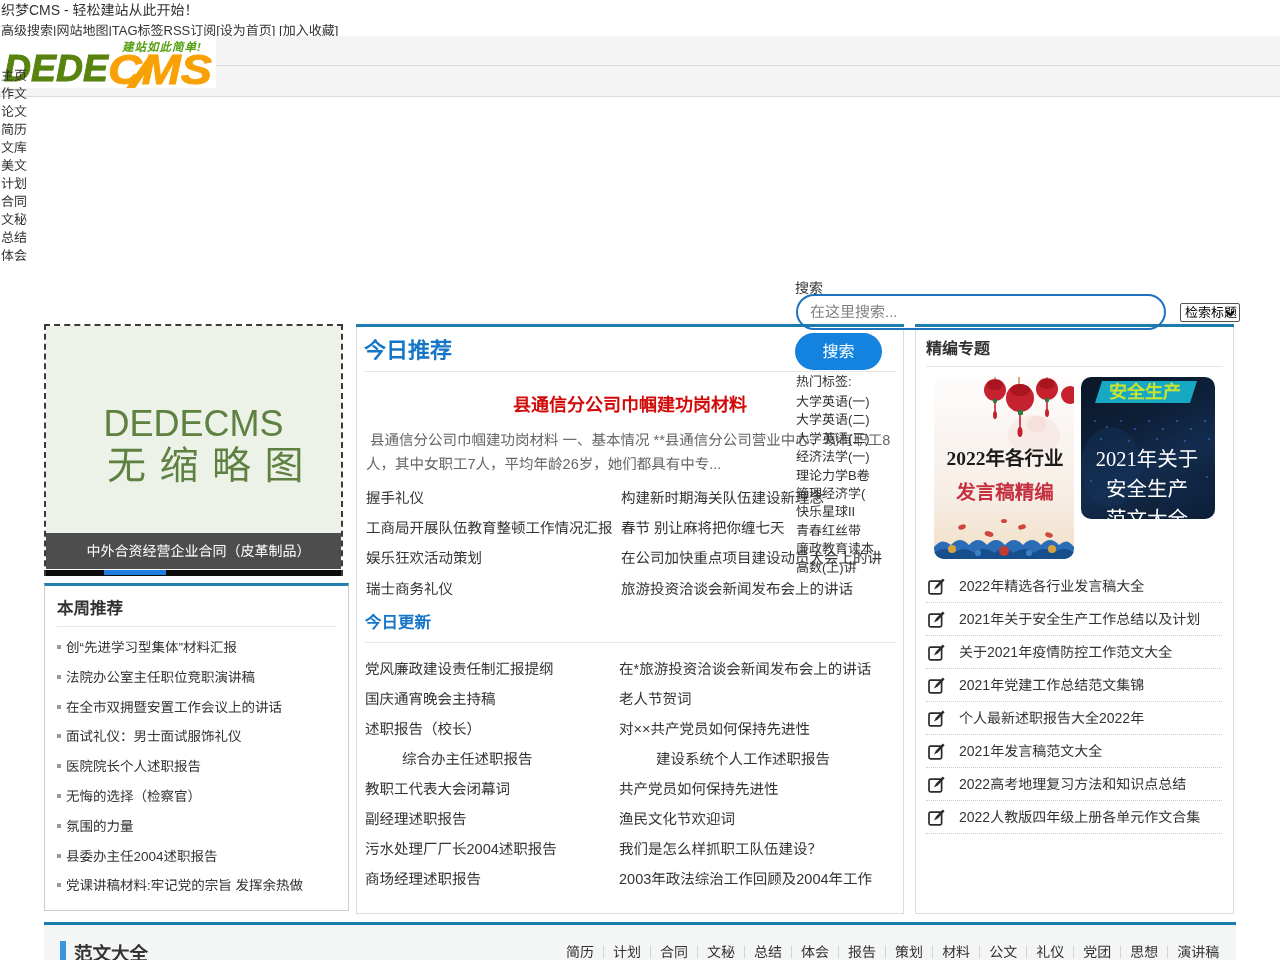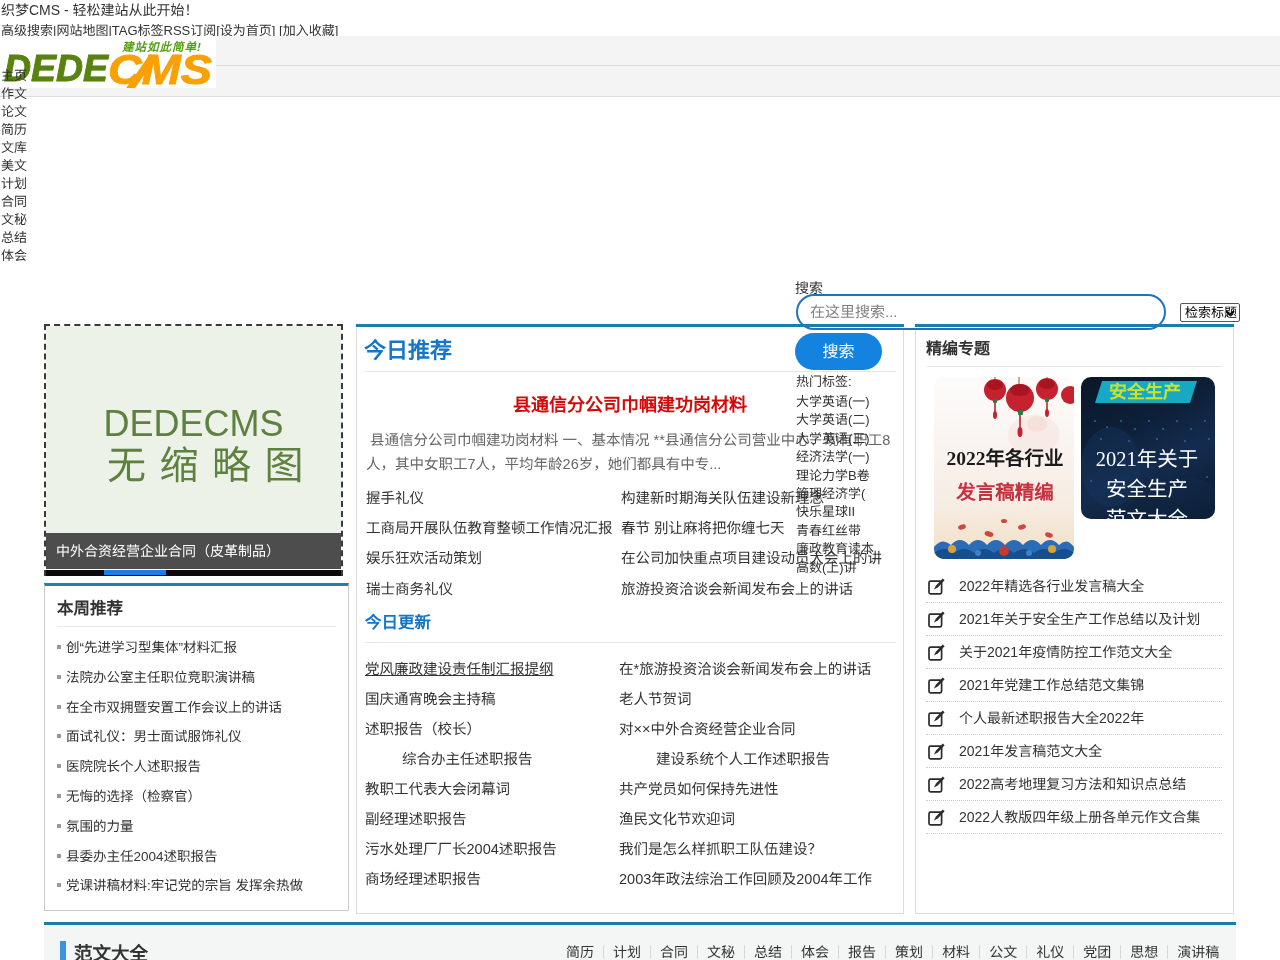--- a/index.html
+++ b/index.html
@@ -28,21 +28,21 @@
 
 <div class="abs" style="left:1px;top:67px;font-size:13px;line-height:18px;color:#333;">
 主页<br>作文<br>论文<br>简历<br>文库<br>美文<br>计划<br>合同<br>文秘<br>总结<br>体会
 </div>
 
 <div class="abs" style="left:44px;top:324px;width:299px;height:252px;border:2px dashed #3a3a3a;background:#fff;">
   <div class="abs" style="left:0;top:0;width:295px;height:207px;background:#ecf2e7;">
     <div class="abs" style="left:0;top:77px;width:295px;text-align:center;font-size:36px;color:#5e8040;">DEDECMS</div>
     <div class="abs" style="left:61px;top:108px;white-space:nowrap;font-size:39px;letter-spacing:13.5px;color:#5e8040;">无缩略图</div>
   </div>
-  <div class="abs" style="left:0;top:207px;width:295px;height:36px;background:#4d4d4d;color:#fff;font-size:14px;line-height:36px;padding-left:10px;">中外合资经营企业合同（皮革制品）</div>
+  <div class="abs" style="left:0;top:207px;width:295px;height:36px;background:#4d4d4d;color:#fff;font-size:14px;line-height:36px;padding-left:10px;text-align:center;">中外合资经营企业合同（皮革制品）</div>
   <div class="abs" style="left:0;top:244px;width:295px;height:5.5px;background:#0a0a0a;">
     <div class="abs" style="left:58px;top:0;width:62px;height:5px;background:#1d7de0;"></div>
   </div>
 </div>
 
 <div class="abs" style="left:44px;top:583px;width:305px;height:328px;background:#fff;border:1px solid #ccc;border-top:3px solid #2180ae;">
   <div class="abs" style="left:12px;top:9px;font-size:16.5px;font-weight:bold;color:#333;">本周推荐</div>
   <div class="abs" style="left:12px;top:40px;width:279px;border-top:1px solid #e6e6e6;"></div>
   <div class="abs" style="left:12px;top:47px;width:292px;font-size:13.5px;line-height:29.8px;color:#333;" id="weekly">
     <div><span class="blt"></span>创“先进学习型集体”材料汇报</div>
@@ -67,23 +67,23 @@
 <div class="abs" style="left:366px;top:428px;width:532px;font-size:14.5px;line-height:24px;color:#666;">&nbsp;县通信分公司巾帼建功岗材料 一、基本情况 **县通信分公司营业中心、现有职工8人，其中女职工7人，平均年龄26岁，她们都具有中专...</div>
 <div class="abs" style="left:366px;top:483px;width:530px;font-size:14.5px;line-height:30.2px;color:#333;">
   <div><span style="display:inline-block;width:255px;">握手礼仪</span><span>构建新时期海关队伍建设新理念</span></div>
   <div><span style="display:inline-block;width:255px;">工商局开展队伍教育整顿工作情况汇报</span><span>春节 别让麻将把你缠七天</span></div>
   <div><span style="display:inline-block;width:255px;">娱乐狂欢活动策划</span><span>在公司加快重点项目建设动员大会上的讲</span></div>
   <div><span style="display:inline-block;width:255px;">瑞士商务礼仪</span><span>旅游投资洽谈会新闻发布会上的讲话</span></div>
 </div>
 <div class="abs" style="left:365px;top:609px;font-size:16.5px;font-weight:bold;color:#1576c8;">今日更新</div>
 <div class="abs" style="left:365px;top:642px;width:531px;border-top:1px solid #e6e6e6;"></div>
 <div class="abs" style="left:365px;top:654px;width:535px;font-size:14.5px;line-height:30px;color:#333;">
-  <div><span style="display:inline-block;width:254px;text-decoration:underline;">党风廉政建设责任制汇报提纲</span><span>在*旅游投资洽谈会新闻发布会上的讲话</span></div>
+  <div><span style="display:inline-block;width:254px;">党风廉政建设责任制汇报提纲</span><span>在*旅游投资洽谈会新闻发布会上的讲话</span></div>
   <div><span style="display:inline-block;width:254px;">国庆通宵晚会主持稿</span><span>老人节贺词</span></div>
-  <div><span style="display:inline-block;width:254px;">述职报告（校长）</span><span>对××中外合资经营企业合同</span></div>
+  <div><span style="display:inline-block;width:254px;">述职报告（校长）</span><span>对××共产党员如何保持先进性</span></div>
   <div><span style="display:inline-block;width:254px;margin-left:37px;">综合办主任述职报告</span><span>建设系统个人工作述职报告</span></div>
   <div><span style="display:inline-block;width:254px;">教职工代表大会闭幕词</span><span>共产党员如何保持先进性</span></div>
   <div><span style="display:inline-block;width:254px;">副经理述职报告</span><span>渔民文化节欢迎词</span></div>
   <div><span style="display:inline-block;width:254px;">污水处理厂厂长2004述职报告</span><span>我们是怎么样抓职工队伍建设？</span></div>
   <div><span style="display:inline-block;width:254px;">商场经理述职报告</span><span>2003年政法综治工作回顾及2004年工作</span></div>
 </div>
 
 <div class="abs" style="left:915px;top:324px;width:319px;height:590px;background:#fff;border:1px solid #dcdcdc;border-top:none;"></div>
 <div class="abs" style="left:926px;top:335px;font-size:16px;font-weight:bold;color:#333;">精编专题</div>
 <div class="abs" style="left:926px;top:366px;width:297px;border-top:1px solid #e6e6e6;"></div>

